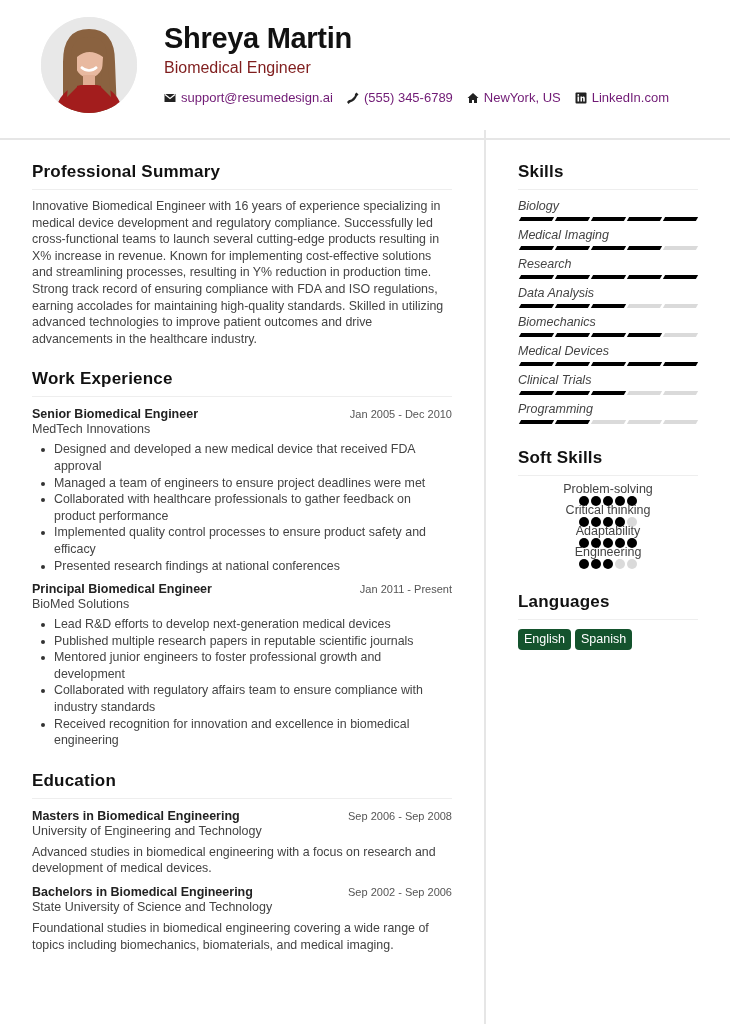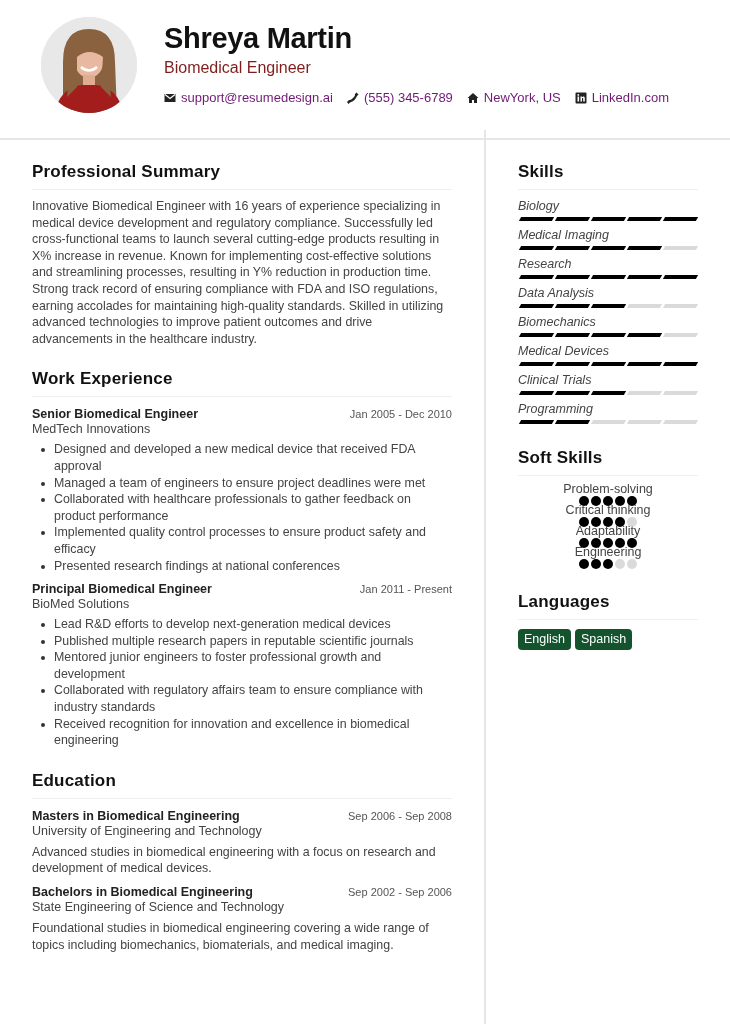--- a/index.html
+++ b/index.html
@@ -163,21 +163,21 @@
       </div>
       <div class="entry-org">University of Engineering and Technology</div>
       <div class="edu-desc">Advanced studies in biomedical engineering with a focus on research and development of medical devices.</div>
     </div>
 
     <div class="entry" style="margin-top:8px;">
       <div class="entry-head">
         <span class="entry-title">Bachelors in Biomedical Engineering</span>
         <span class="entry-date">Sep 2002 - Sep 2006</span>
       </div>
-      <div class="entry-org">State Engineering of Science and Technology</div>
+      <div class="entry-org">State University of Science and Technology</div>
       <div class="edu-desc">Foundational studies in biomedical engineering covering a wide range of topics including biomechanics, biomaterials, and medical imaging.</div>
     </div>
   </div>
 </div>
 
 <div class="right">
   <div class="rsection">
     <div class="rtitle">Skills</div>
     <div id="skills-list">
         <div class="skill">

